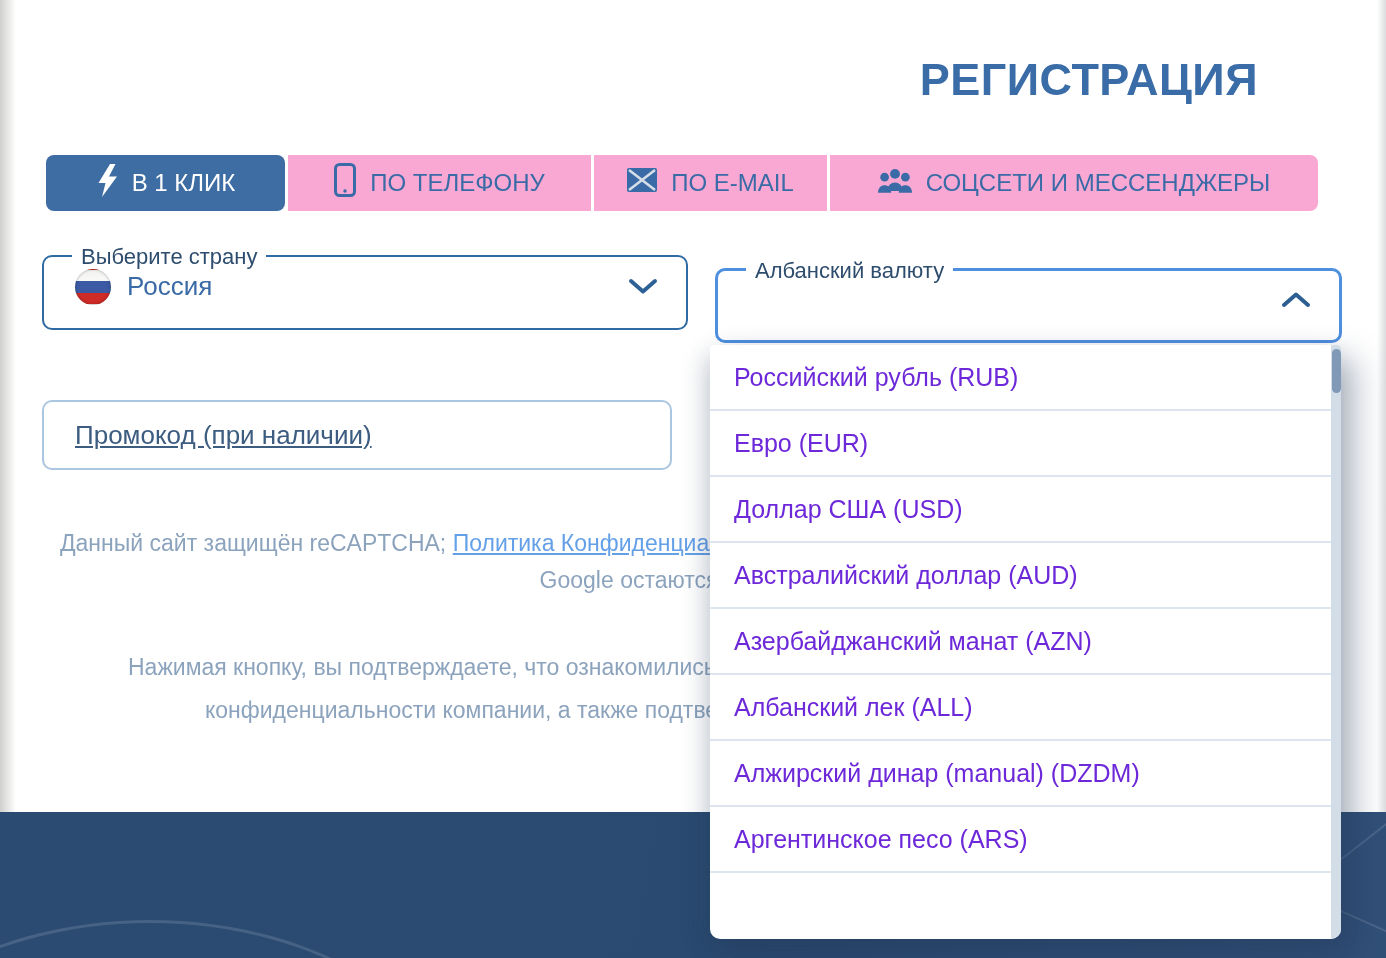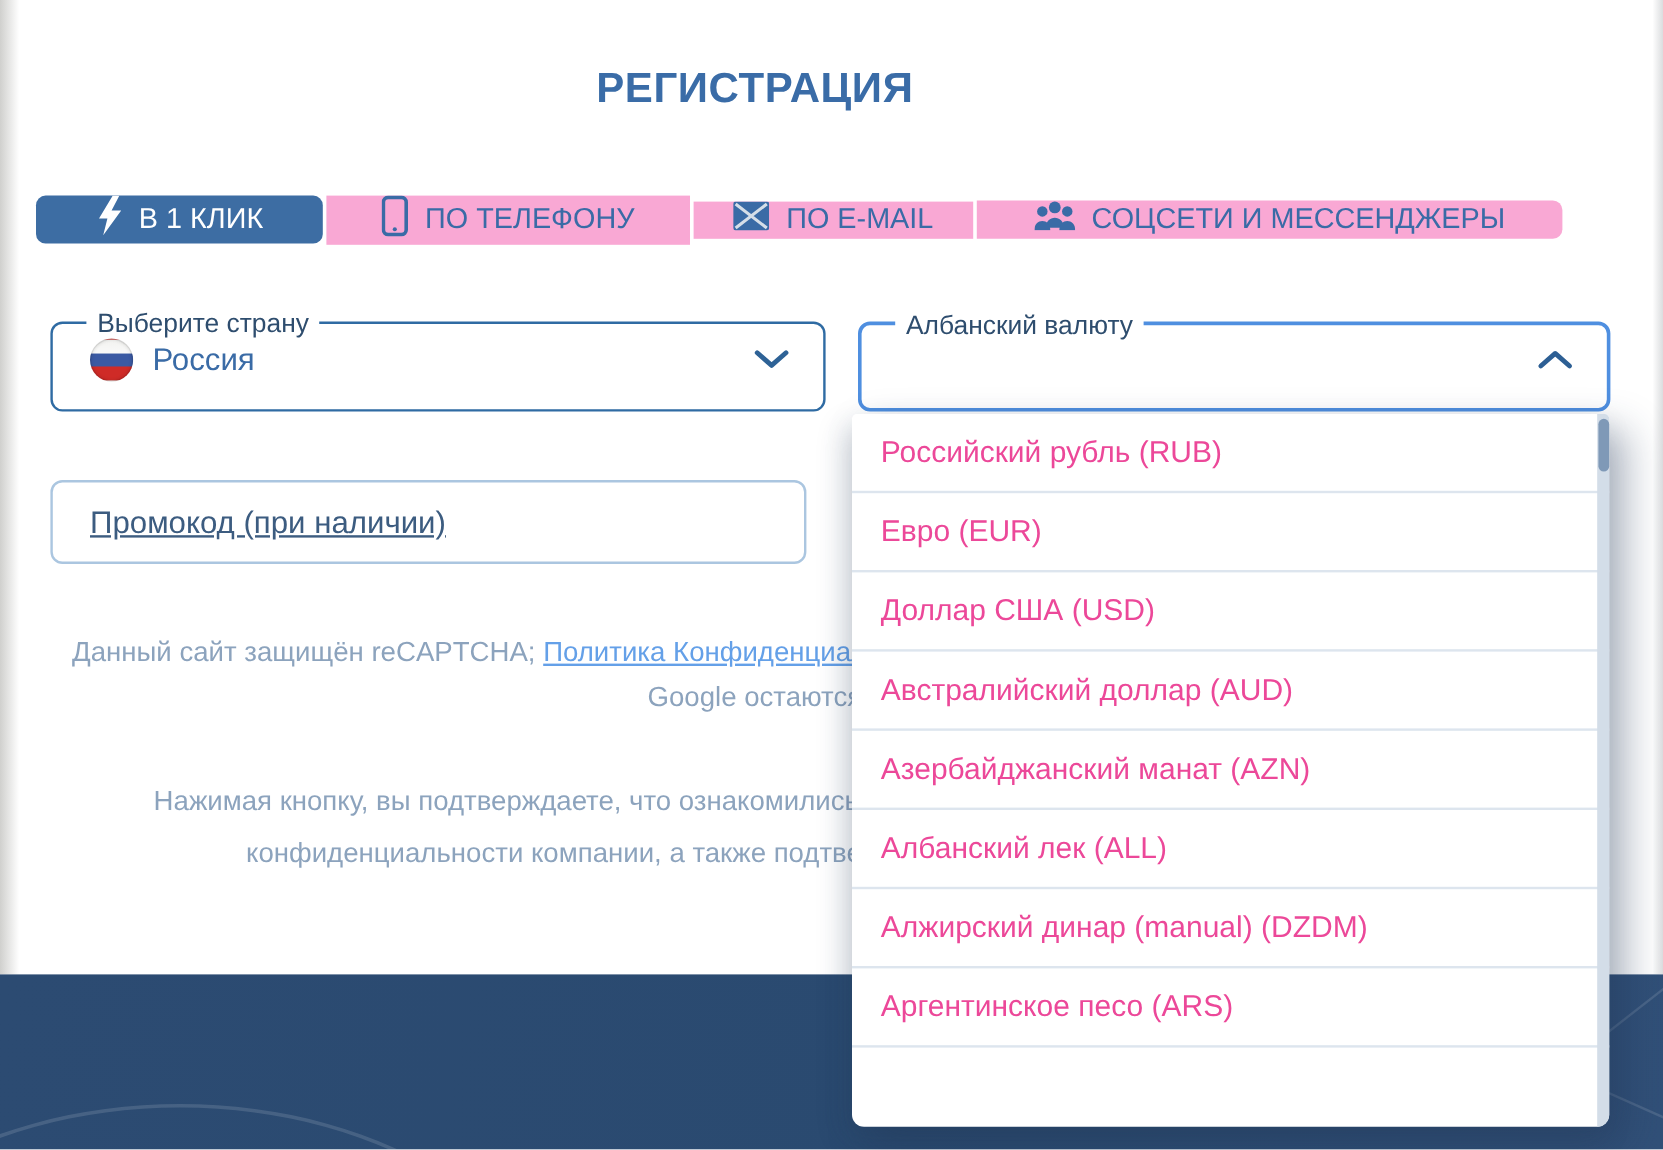--- a/index.html
+++ b/index.html
@@ -14,44 +14,44 @@
     background:linear-gradient(to right, rgba(150,150,145,.45), rgba(255,255,255,0));
     pointer-events:none;
   }
   .edge-shadow-right{
     position:absolute;right:0;top:0;width:9px;height:812px;
     background:linear-gradient(to left, rgba(150,155,160,.35), rgba(255,255,255,0));
     pointer-events:none;
   }
   .page-title{
     position:absolute;left:0;top:54px;width:1258px;
-    text-align:center;font-size:35px;font-weight:700;color:#3a6ca7;
+    text-align:right;font-size:45px;font-weight:700;color:#3a6ca7;
     letter-spacing:.5px;
   }
   
   .tabbar{
-    position:absolute;left:30px;top:155px;width:1300px;height:56px;
-    display:flex;gap:3px;align-items:center;
+    position:absolute;left:46px;top:155px;width:1300px;height:56px;
+    display:flex;gap:3px;
   }
   .tab{
     display:flex;align-items:center;justify-content:center;gap:14px;
     background:#f9a8d4;color:#3a6ba6;font-size:24px;font-weight:500;
     cursor:pointer;white-space:nowrap;
   }
   .tab-1{width:239px;border-radius:8px;background:#3d6da3;color:#ffffff;}
   .tab-2{width:303px;}
   .tab-3{width:233px;}
   .tab-4{width:488px;border-radius:0 8px 8px 0;}
   .tab svg{flex:0 0 auto;}
   
   .select-box{
     position:absolute;height:75px;border-radius:10px;background:#fff;
     box-sizing:border-box;cursor:pointer;
   }
-  .select-country{left:42px;top:268px;width:646px;border:2px solid #2f6ba3;}
+  .select-country{left:42px;top:255px;width:646px;border:2px solid #2f6ba3;}
   .select-currency{left:715px;top:268px;width:627px;border:3px solid #4f8fe0;}
   .select-legend{
     position:absolute;top:-13px;left:28px;background:#ffffff;
     padding:0 9px;font-size:22px;color:#2e4d6e;white-space:nowrap;
   }
   .select-inner{
     position:absolute;left:0;top:0;right:0;bottom:0;
     display:flex;align-items:center;padding:0 28px 12px 31px;
   }
   .select-value{font-size:26px;color:#3a6ba6;margin-left:16px;}
@@ -98,21 +98,21 @@
   
   .dropdown{
     position:absolute;left:710px;top:345px;width:631px;height:594px;
     background:#ffffff;border-radius:4px 4px 10px 10px;
     box-shadow:14px 14px 32px rgba(35,55,85,.35), -6px 10px 24px rgba(35,55,85,.18);
     z-index:10;
   }
   .dd-item{
     box-sizing:border-box;height:66px;display:flex;align-items:center;
     padding-left:24px;padding-right:10px;
-    font-size:25px;color:#ec4899;cursor:pointer;
+    font-size:25px;color:#6d28d9;cursor:pointer;
     border-bottom:2px solid #dde5ee;
   }
   .dd-item:last-child{border-bottom:none;}
   .dd-scroll-track{
     position:absolute;right:0;top:0;width:10px;height:100%;
     background:#d3dde8;border-radius:0 4px 10px 0;cursor:pointer;
   }
   .dd-scroll-thumb{
     position:absolute;right:0.5px;top:4px;width:9px;height:44px;
     background:#7f99b7;border-radius:4.5px;cursor:grab;

